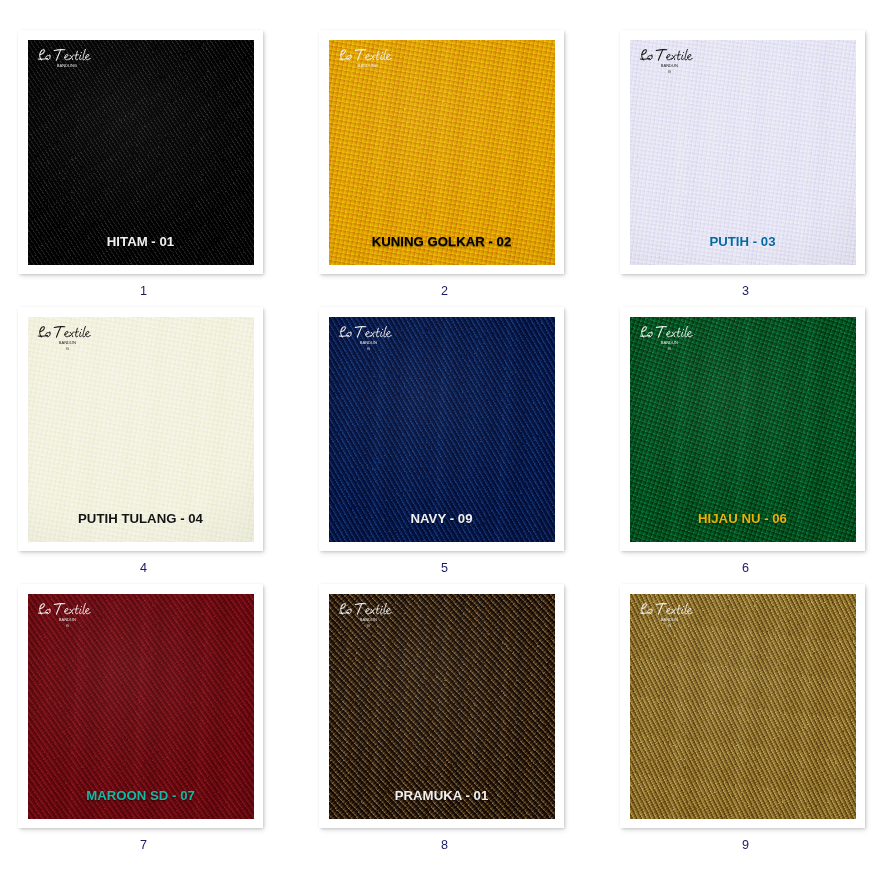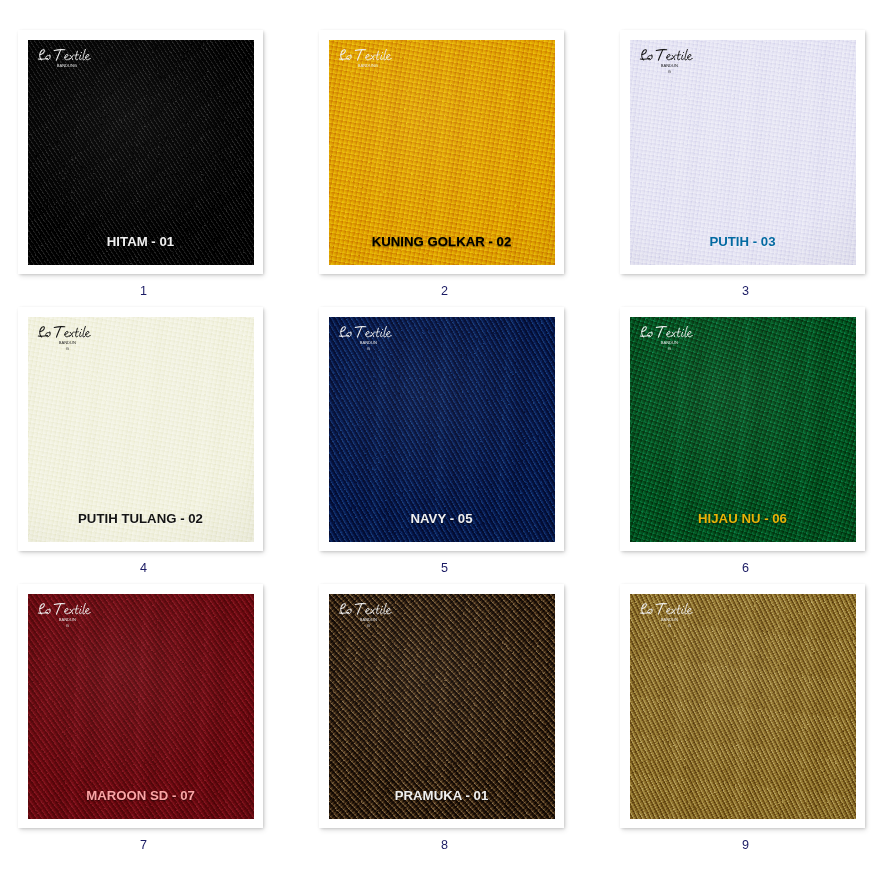--- a/index.html
+++ b/index.html
@@ -220,21 +220,21 @@
   <path d="M72.0 6.5 C 70.4 12.1 69.2 16.6 69.3 18.5 C 69.5 20.3 71.3 20.3 72.9 18.7" stroke-width="1.5"></path>
   <path d="M67.8 12.8 L 74.1 12.0" stroke-width="1.15"></path>
   <path d="M77.0 12.8 C 76.0 15.2 75.2 17.5 75.4 18.8 C 75.6 20.1 77.2 19.9 78.6 18.3" stroke-width="1.5"></path>
   <circle cx="78.4" cy="8.6" r="0.9" fill="currentColor" stroke="none"></circle>
   <path d="M84.4 3.8 C 82.0 10.8 80.3 17.5 80.4 18.7 C 80.6 20.6 82.4 20.5 83.8 18.9" stroke-width="1.55"></path>
   <path d="M84.6 16.5 C 87.2 15.8 89.6 14.5 89.9 12.9 C 90.2 11.4 88.4 11.0 87.0 12.1 C 84.9 13.7 84.1 17.5 85.9 19.1 C 87.6 20.7 90.7 19.5 92.2 17.5" stroke-width="1.55"></path>
  </g>
 </svg>
             <span class="city wrap">BANDUNG</span>
           </div>
-          <div class="caption dark" style="color:#141414">PUTIH TULANG - 02</div>
+          <div class="caption dark" style="color:#141414">PUTIH TULANG - 04</div>
         </div>
       </div>
       <div class="num">4</div>
     </div>
     <div class="cell" style="left: 319px; top: 307px;">
       <div class="card">
         <div class="swatch" style="background:#04154a">
           <div class="tex warp" style="background:repeating-linear-gradient(60deg, rgba(255,255,255,0.570) 0px, rgba(255,255,255,0.298) 0.73px, rgba(255,255,255,0) 1.63px, rgba(0,0,0,0.223) 2.37px, rgba(0,0,0,0.620) 3.27px, rgba(0,0,0,0.124) 4.3px)"></div>
           <div class="tex weft" style="background:repeating-linear-gradient(-30deg, rgba(0,0,0,0.211) 0px, rgba(0,0,0,0.037) 0.67px, rgba(255,255,255,0) 1.25px, rgba(255,255,255,0.149) 1.92px, rgba(255,255,255,0) 2.67px)"></div>
           <div class="tex hl" style="background:repeating-linear-gradient(60deg, rgba(255,255,255,0.040) 0px, rgba(255,255,255,0.018) 0.73px, rgba(255,255,255,0) 1.72px, rgba(255,255,255,0) 4.3px)"></div>
@@ -255,21 +255,21 @@
   <path d="M72.0 6.5 C 70.4 12.1 69.2 16.6 69.3 18.5 C 69.5 20.3 71.3 20.3 72.9 18.7" stroke-width="1.5"></path>
   <path d="M67.8 12.8 L 74.1 12.0" stroke-width="1.15"></path>
   <path d="M77.0 12.8 C 76.0 15.2 75.2 17.5 75.4 18.8 C 75.6 20.1 77.2 19.9 78.6 18.3" stroke-width="1.5"></path>
   <circle cx="78.4" cy="8.6" r="0.9" fill="currentColor" stroke="none"></circle>
   <path d="M84.4 3.8 C 82.0 10.8 80.3 17.5 80.4 18.7 C 80.6 20.6 82.4 20.5 83.8 18.9" stroke-width="1.55"></path>
   <path d="M84.6 16.5 C 87.2 15.8 89.6 14.5 89.9 12.9 C 90.2 11.4 88.4 11.0 87.0 12.1 C 84.9 13.7 84.1 17.5 85.9 19.1 C 87.6 20.7 90.7 19.5 92.2 17.5" stroke-width="1.55"></path>
  </g>
 </svg>
             <span class="city wrap">BANDUNG</span>
           </div>
-          <div class="caption" style="color:#f0f0f0">NAVY - 05</div>
+          <div class="caption" style="color:#f0f0f0">NAVY - 09</div>
         </div>
       </div>
       <div class="num">5</div>
     </div>
     <div class="cell" style="left: 620px; top: 307px;">
       <div class="card">
         <div class="swatch" style="background:#02501c">
           <div class="tex warp" style="background:repeating-linear-gradient(18deg, rgba(255,255,255,0.446) 0px, rgba(255,255,255,0.186) 0.86px, rgba(255,255,255,0) 1.81px, rgba(0,0,0,0.223) 2.92px, rgba(0,0,0,0.484) 3.70px, rgba(0,0,0,0.087) 4.3px)"></div>
           <div class="tex weft" style="background:repeating-linear-gradient(108deg, rgba(255,255,255,0.409) 0px, rgba(255,255,255,0.161) 0.86px, rgba(255,255,255,0) 1.81px, rgba(0,0,0,0.211) 2.92px, rgba(0,0,0,0.446) 3.70px, rgba(0,0,0,0.074) 4.3px)"></div>
           <div class="bands"></div>
@@ -324,21 +324,21 @@
   <path d="M72.0 6.5 C 70.4 12.1 69.2 16.6 69.3 18.5 C 69.5 20.3 71.3 20.3 72.9 18.7" stroke-width="1.5"></path>
   <path d="M67.8 12.8 L 74.1 12.0" stroke-width="1.15"></path>
   <path d="M77.0 12.8 C 76.0 15.2 75.2 17.5 75.4 18.8 C 75.6 20.1 77.2 19.9 78.6 18.3" stroke-width="1.5"></path>
   <circle cx="78.4" cy="8.6" r="0.9" fill="currentColor" stroke="none"></circle>
   <path d="M84.4 3.8 C 82.0 10.8 80.3 17.5 80.4 18.7 C 80.6 20.6 82.4 20.5 83.8 18.9" stroke-width="1.55"></path>
   <path d="M84.6 16.5 C 87.2 15.8 89.6 14.5 89.9 12.9 C 90.2 11.4 88.4 11.0 87.0 12.1 C 84.9 13.7 84.1 17.5 85.9 19.1 C 87.6 20.7 90.7 19.5 92.2 17.5" stroke-width="1.55"></path>
  </g>
 </svg>
             <span class="city wrap">BANDUNG</span>
           </div>
-          <div class="caption" style="color:#fca5a5">MAROON SD - 07</div>
+          <div class="caption" style="color:#14b8a6">MAROON SD - 07</div>
         </div>
       </div>
       <div class="num">7</div>
     </div>
     <div class="cell" style="left: 319px; top: 584px;">
       <div class="card">
         <div class="swatch" style="background:#2e1b0b">
           <div class="tex warp" style="background:repeating-linear-gradient(48deg, rgba(255,255,255,0.874) 0px, rgba(255,255,255,0.456) 0.82px, rgba(255,255,255,0) 1.82px, rgba(0,0,0,0.342) 2.64px, rgba(0,0,0,0.950) 3.65px, rgba(0,0,0,0.190) 4.8px)"></div>
           <div class="tex weft" style="background:repeating-linear-gradient(-42deg, rgba(0,0,0,0.775) 0px, rgba(0,0,0,0.137) 0.74px, rgba(255,255,255,0) 1.40px, rgba(255,255,255,0.547) 2.15px, rgba(255,255,255,0) 2.98px)"></div>
           <div class="tex hl" style="background:repeating-linear-gradient(48deg, rgba(255,255,255,0.070) 0px, rgba(255,255,255,0.032) 0.82px, rgba(255,255,255,0) 1.92px, rgba(255,255,255,0) 4.8px)"></div>

